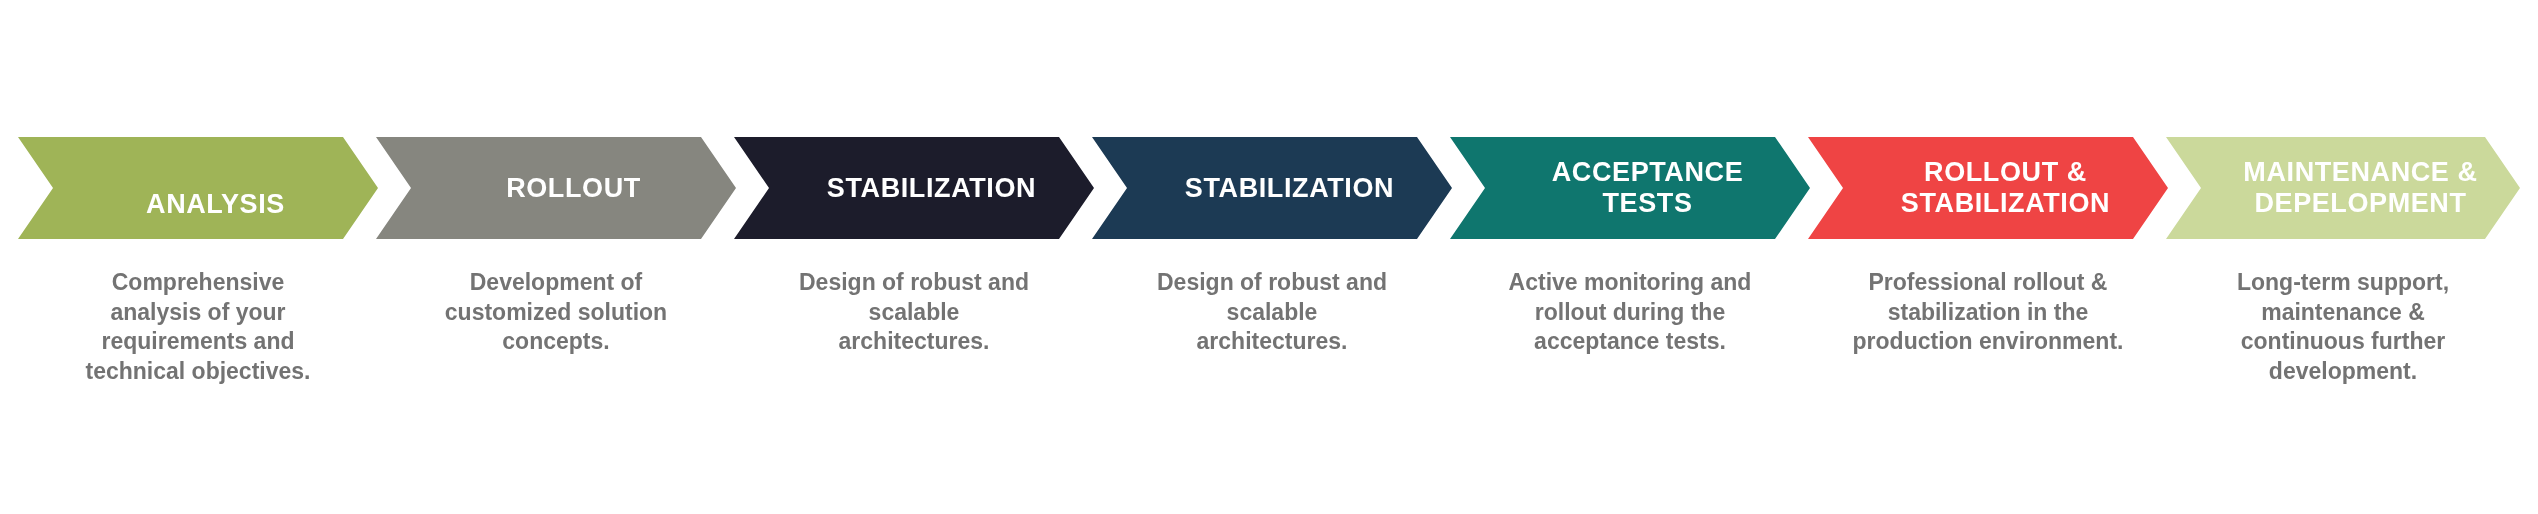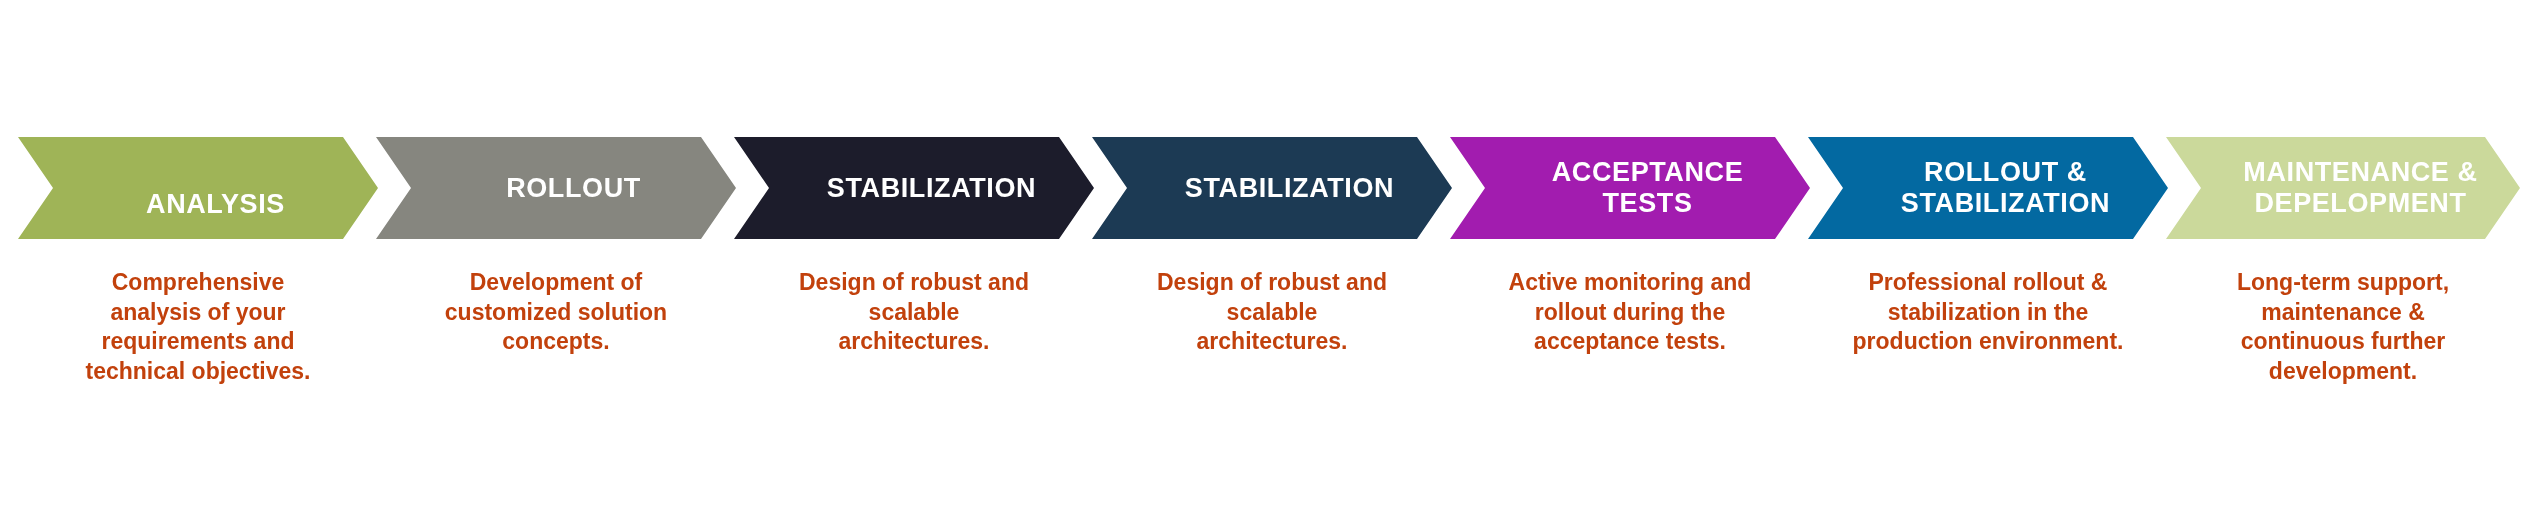--- a/index.html
+++ b/index.html
@@ -62,21 +62,21 @@
     left: 18px;
     top: 268px;
     width: 2502px;
     height: 150px;
   }
 
   .caption {
     position: absolute;
     top: 0;
     text-align: center;
-    color: #c2410c;
+    color: #737373;
     font-family: "Liberation Sans", sans-serif;
     font-weight: bold;
     font-size: 23px;
     line-height: 29.5px;
     box-sizing: border-box;
   }
 </style>
 </head>
 <body>
 
@@ -88,25 +88,25 @@
       </div>
       <div class="chevron" style="left: 358px; width: 360px; background: rgb(134, 134, 127); clip-path: polygon(0px 0px, 325px 0px, 360px 51px, 325px 102px, 0px 102px, 35px 51px);">
         <div class="chevron-label" style="transform: translateX(17.5px);">ROLLOUT</div>
       </div>
       <div class="chevron" style="left: 716px; width: 360px; background: rgb(28, 28, 43); clip-path: polygon(0px 0px, 325px 0px, 360px 51px, 325px 102px, 0px 102px, 35px 51px);">
         <div class="chevron-label" style="transform: translateX(17.5px);">STABILIZATION</div>
       </div>
       <div class="chevron" style="left: 1074px; width: 360px; background: rgb(28, 58, 84); clip-path: polygon(0px 0px, 325px 0px, 360px 51px, 325px 102px, 0px 102px, 35px 51px);">
         <div class="chevron-label" style="transform: translateX(17.5px);">STABILIZATION</div>
       </div>
-      <div class="chevron" style="left: 1432px; width: 360px; background: #a21caf; clip-path: polygon(0px 0px, 325px 0px, 360px 51px, 325px 102px, 0px 102px, 35px 51px);">
+      <div class="chevron" style="left: 1432px; width: 360px; background: #0f766e; clip-path: polygon(0px 0px, 325px 0px, 360px 51px, 325px 102px, 0px 102px, 35px 51px);">
         <div class="chevron-label" style="transform: translateX(17.5px);">ACCEPTANCE
 TESTS</div>
       </div>
-      <div class="chevron" style="left: 1790px; width: 360px; background: #0369a1; clip-path: polygon(0px 0px, 325px 0px, 360px 51px, 325px 102px, 0px 102px, 35px 51px);">
+      <div class="chevron" style="left: 1790px; width: 360px; background: #ef4444; clip-path: polygon(0px 0px, 325px 0px, 360px 51px, 325px 102px, 0px 102px, 35px 51px);">
         <div class="chevron-label" style="transform: translateX(17.5px);">ROLLOUT &amp;
 STABILIZATION</div>
       </div>
       <div class="chevron" style="left: 2148px; width: 354px; background: rgb(203, 217, 155); clip-path: polygon(0px 0px, 319px 0px, 354px 51px, 319px 102px, 0px 102px, 35px 51px);">
         <div class="chevron-label" style="transform: translateX(17.5px);">MAINTENANCE &amp;
 DEPELOPMENT</div>
       </div>
     </div>
 
   <div class="captions">

